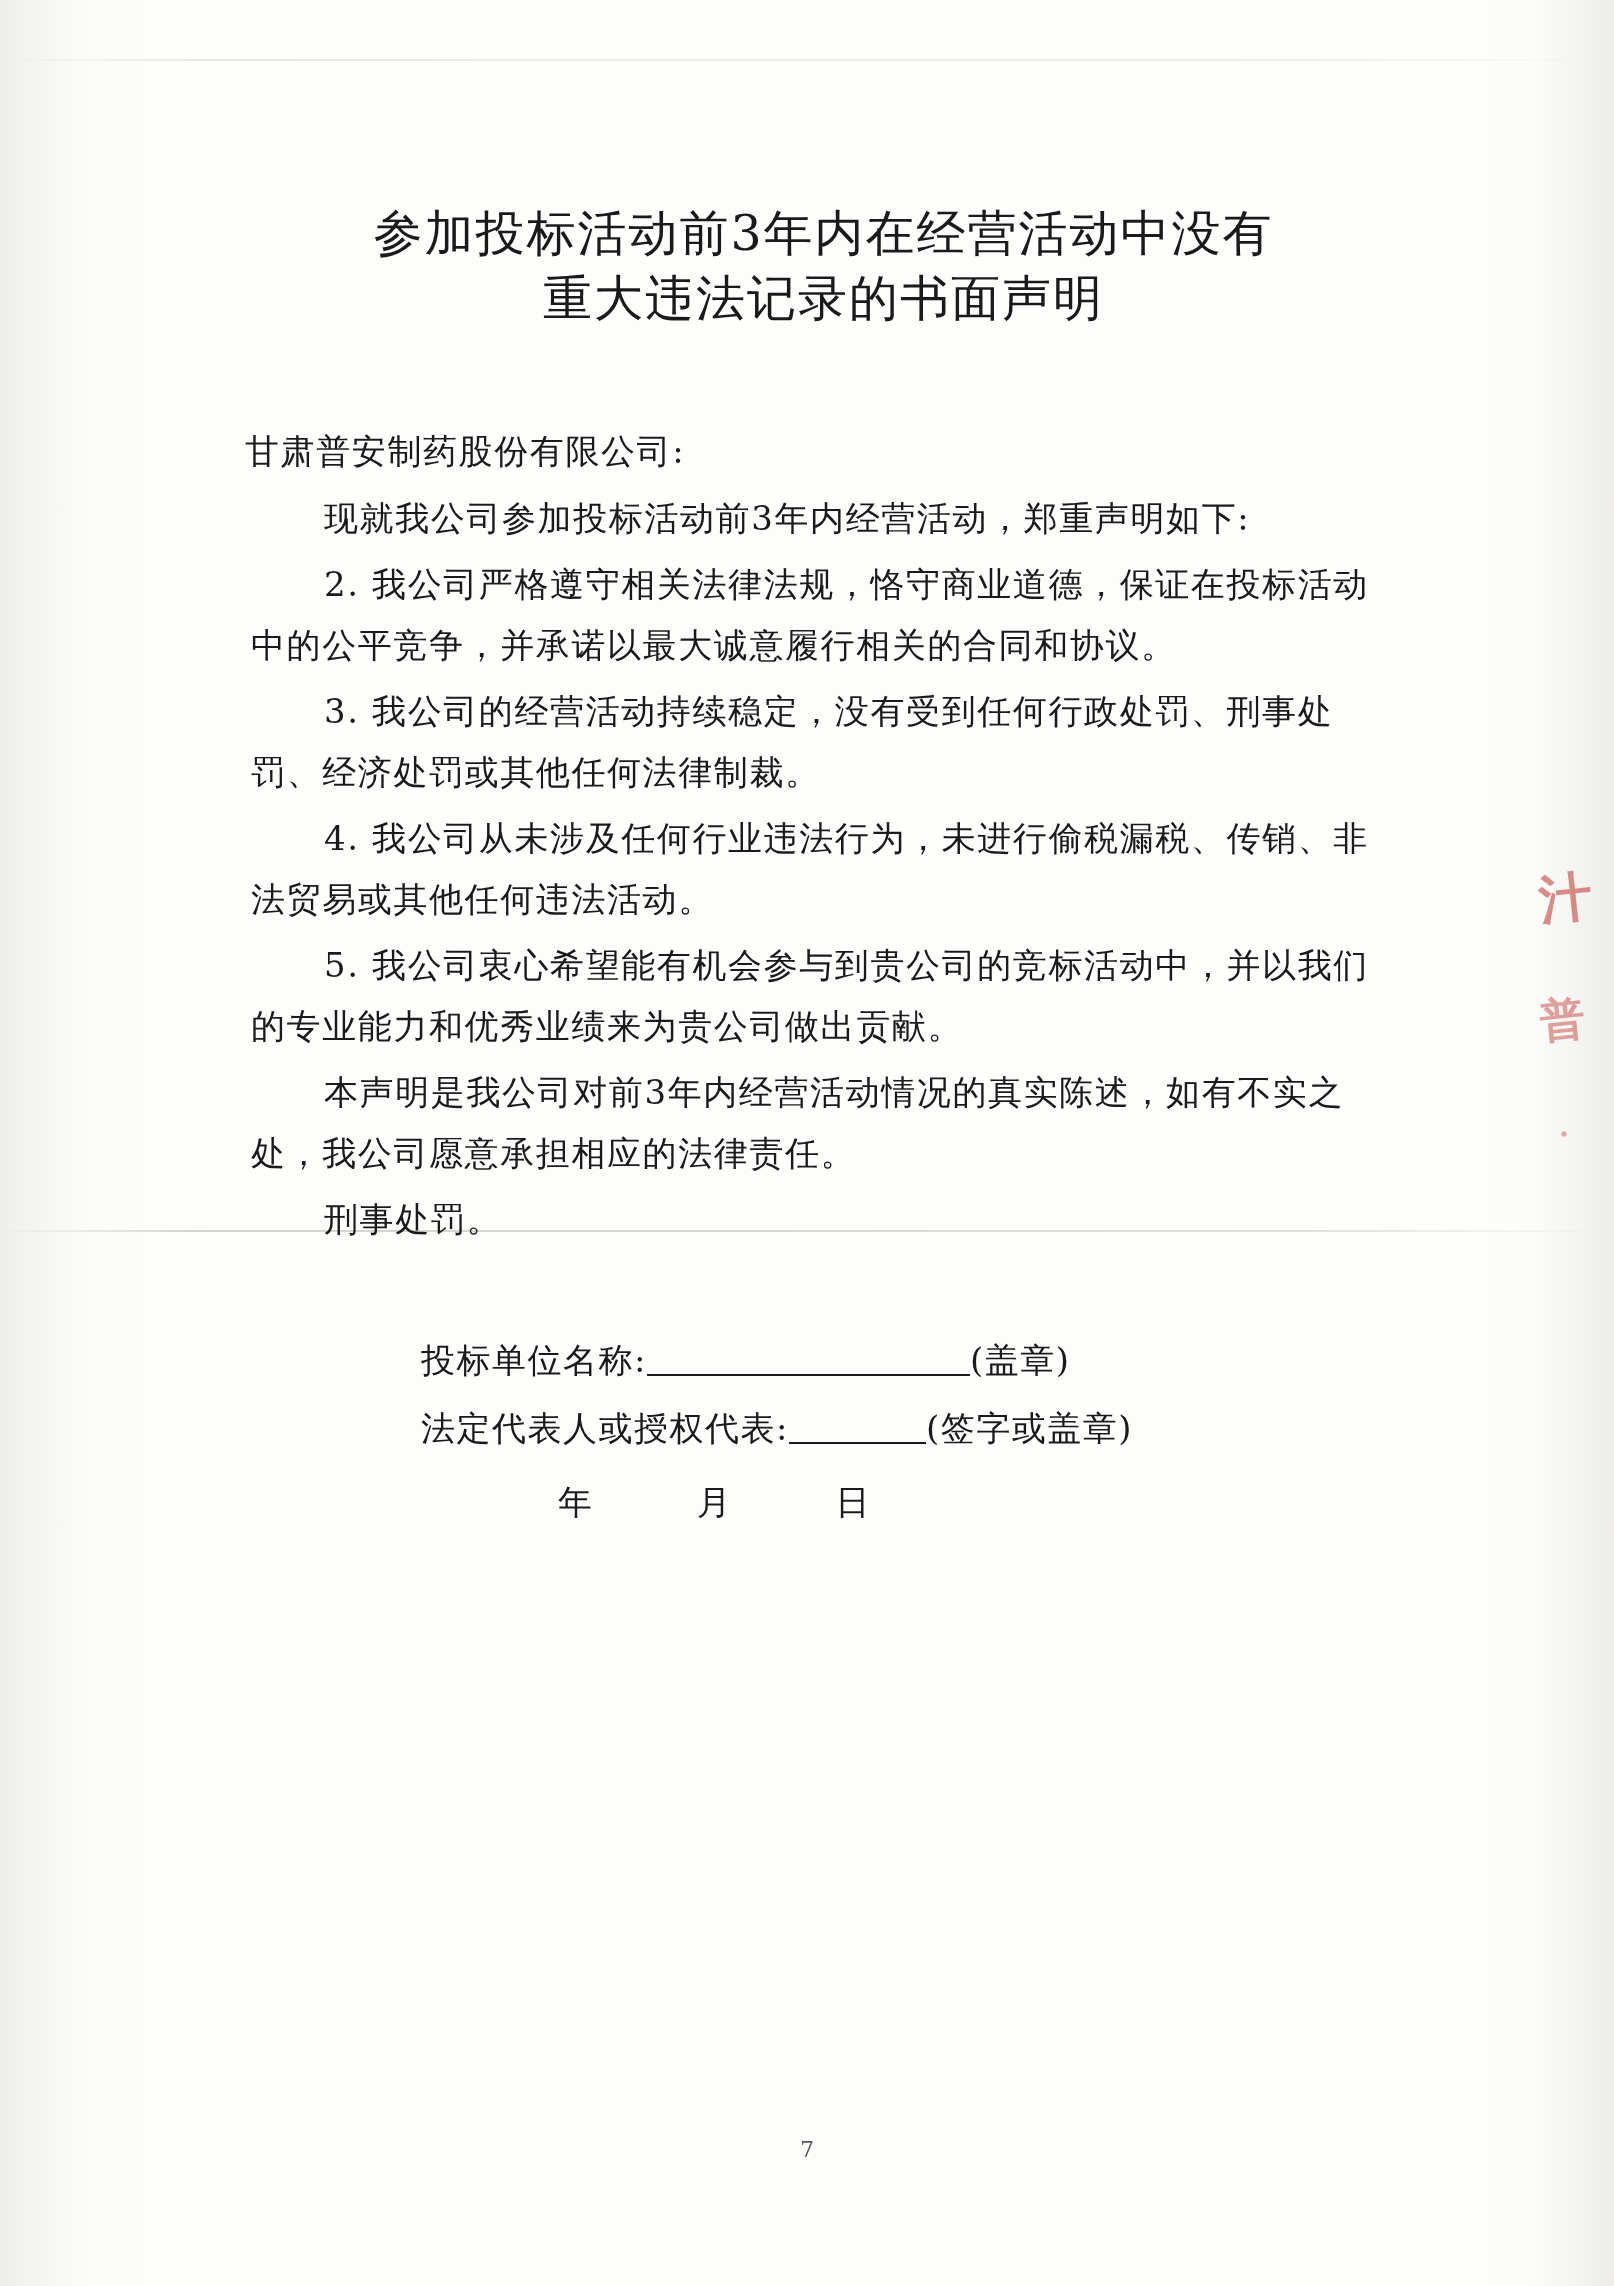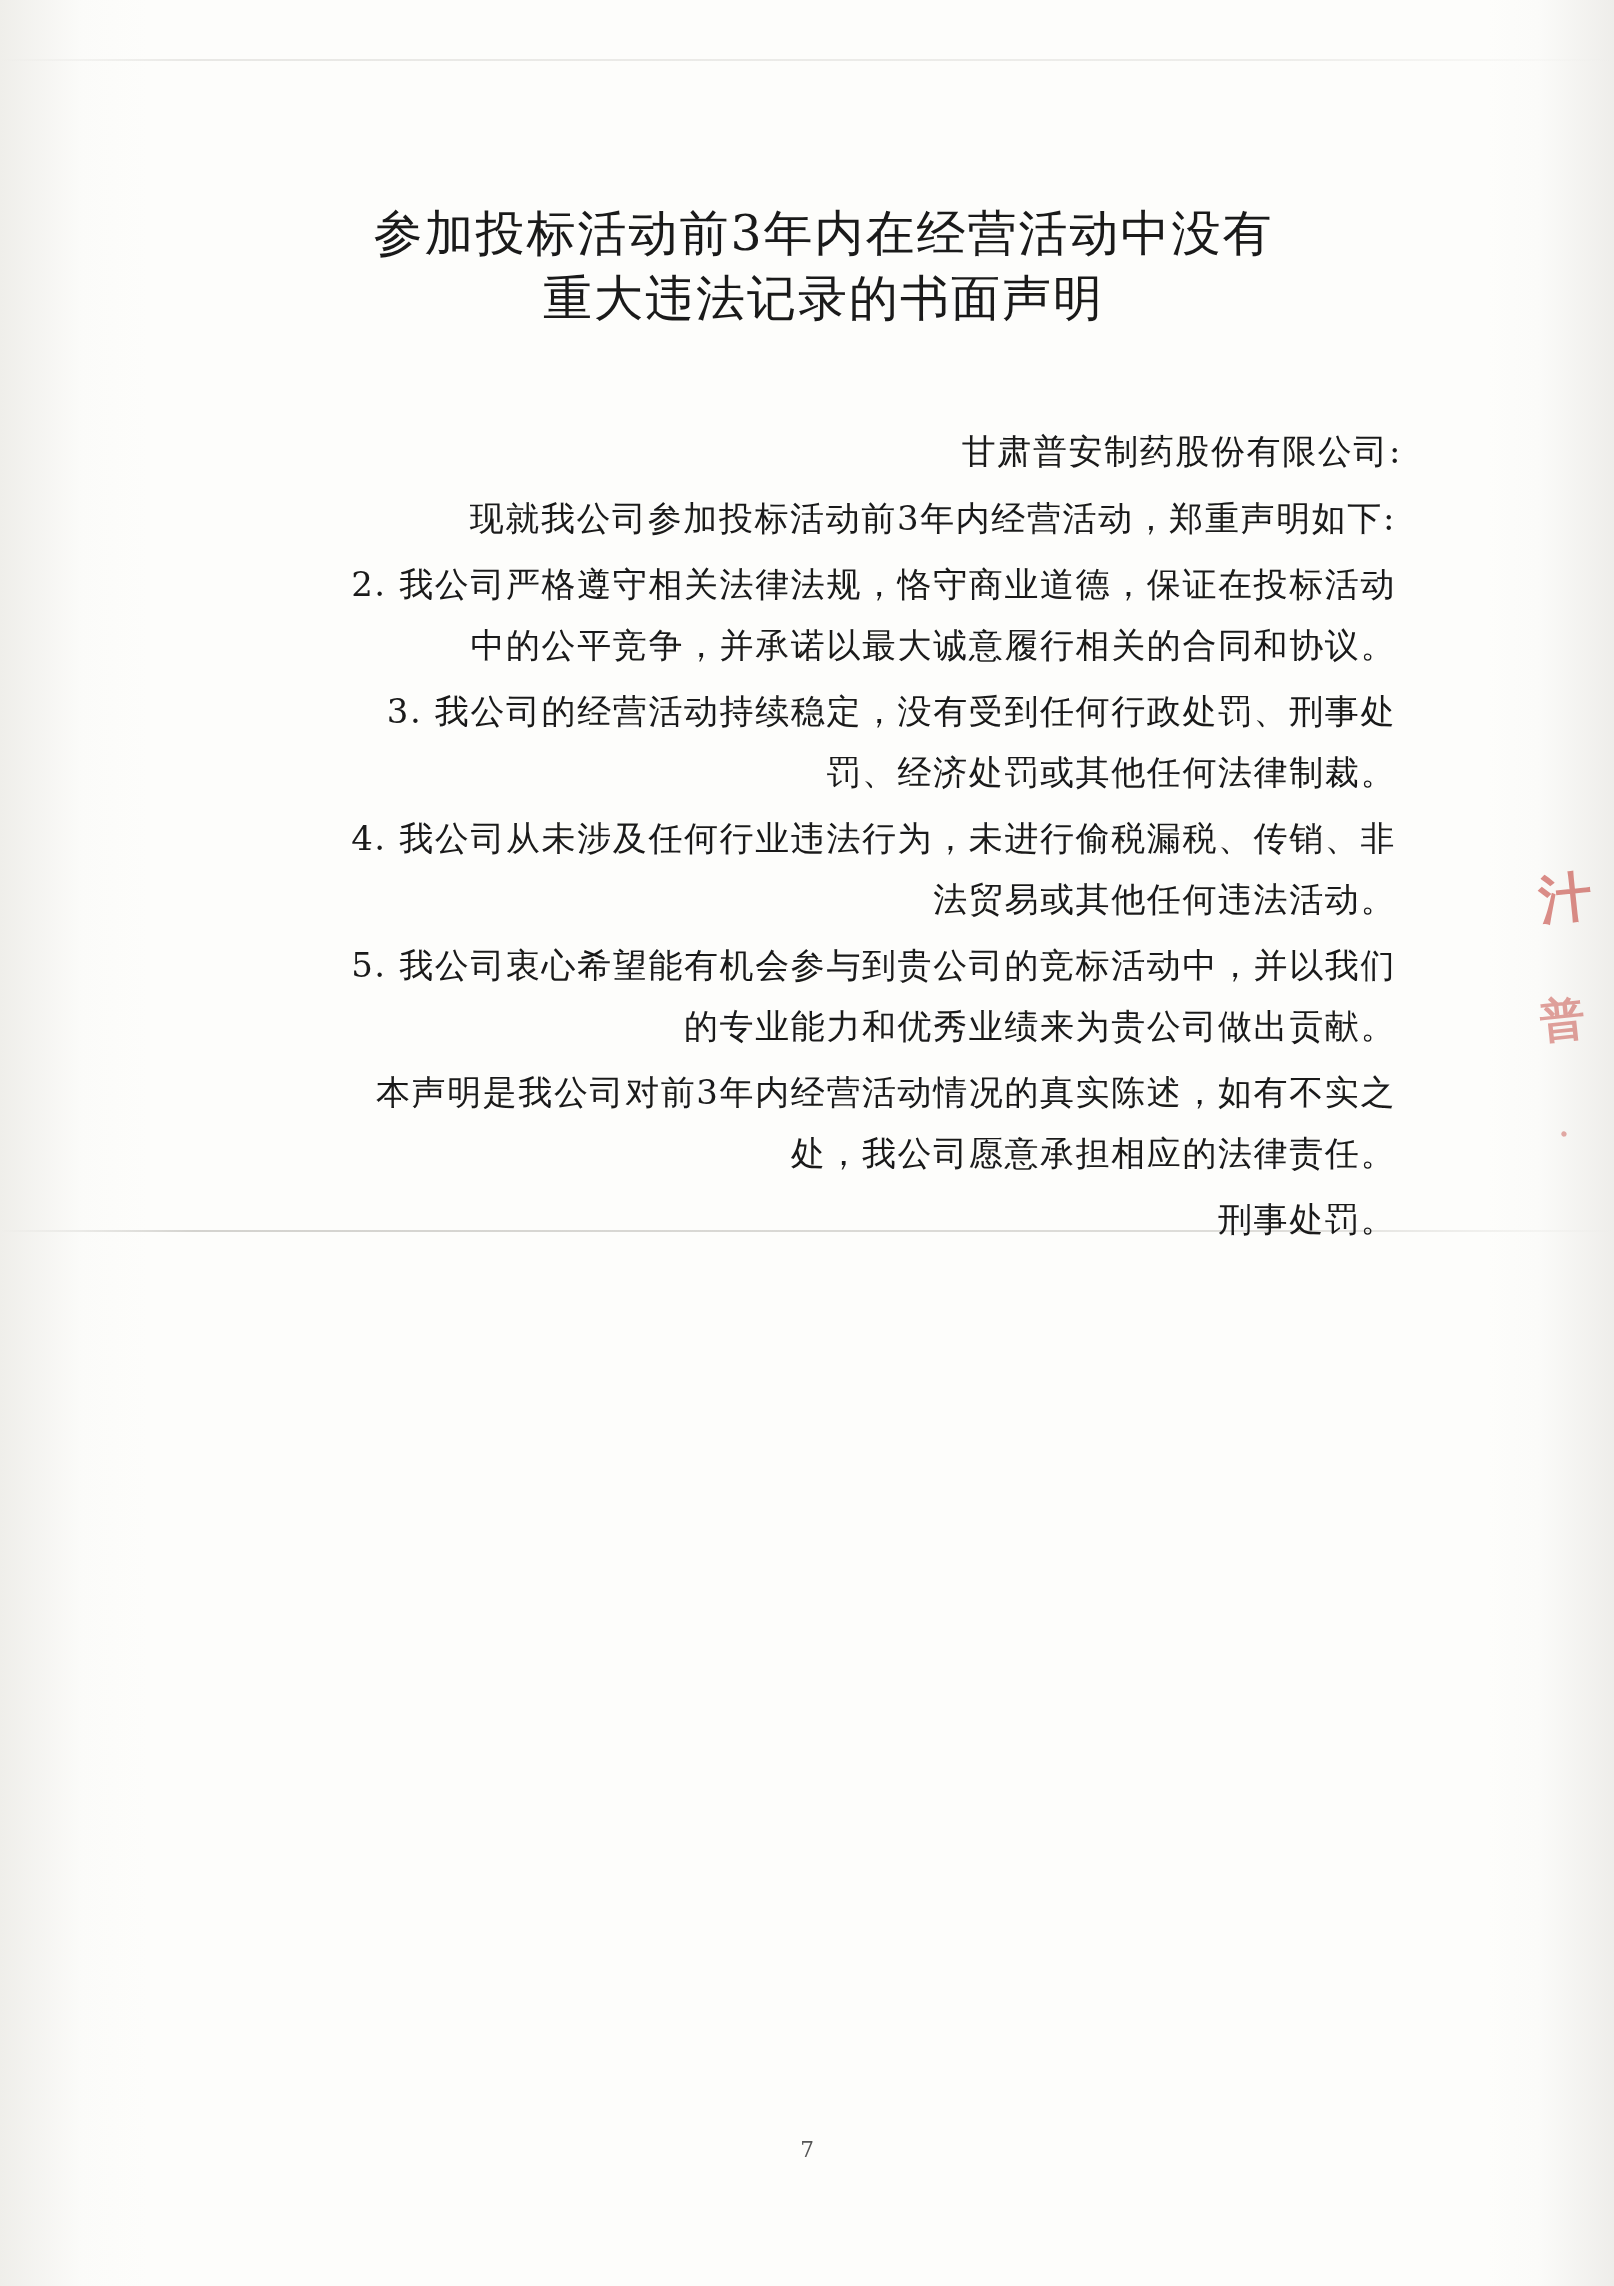--- a/index.html
+++ b/index.html
@@ -61,21 +61,20 @@
     margin: 5.9px 59px 0 59px;
   }
   .doc-title .line2 {
     display: block;
   }
   .body-block {
     margin-top: 90px;
     font-size: 34px;
     line-height: 1.78;
     letter-spacing: 1.6px;
-    text-align: right;
   }
   .addressee {
     margin-bottom: 5.9px;
   }
   .para {
     text-indent: 73px;
     margin: 6px;
   }
   .signature-block {
     margin-top: 76px;
@@ -155,19 +154,28 @@
       <div class="addressee">甘肃普安制药股份有限公司:</div>
       <p class="para">现就我公司参加投标活动前3年内经营活动，郑重声明如下:</p>
       <p class="para">2. 我公司严格遵守相关法律法规，恪守商业道德，保证在投标活动中的公平竞争，并承诺以最大诚意履行相关的合同和协议。</p>
       <p class="para">3. 我公司的经营活动持续稳定，没有受到任何行政处罚、刑事处罚、经济处罚或其他任何法律制裁。</p>
       <p class="para">4. 我公司从未涉及任何行业违法行为，未进行偷税漏税、传销、非法贸易或其他任何违法活动。</p>
       <p class="para">5. 我公司衷心希望能有机会参与到贵公司的竞标活动中，并以我们的专业能力和优秀业绩来为贵公司做出贡献。</p>
       <p class="para">本声明是我公司对前3年内经营活动情况的真实陈述，如有不实之处，我公司愿意承担相应的法律责任。</p>
       <p class="para">刑事处罚。</p>
     </div>
 
+    <div class="signature-block">
+      <div class="sig-line">
+        <span>投标单位名称:</span><span class="blank-long"></span><span>(盖章)</span>
+      </div>
+      <div class="sig-line">
+        <span>法定代表人或授权代表:</span><span class="blank-short"></span><span>(签字或盖章)</span>
+      </div>
+      <div class="date-line">年  月  日</div>
+    </div>
 
   </div>
 
   <div class="page-number">7</div>
 
 </div>
 
 
 </body></html>

